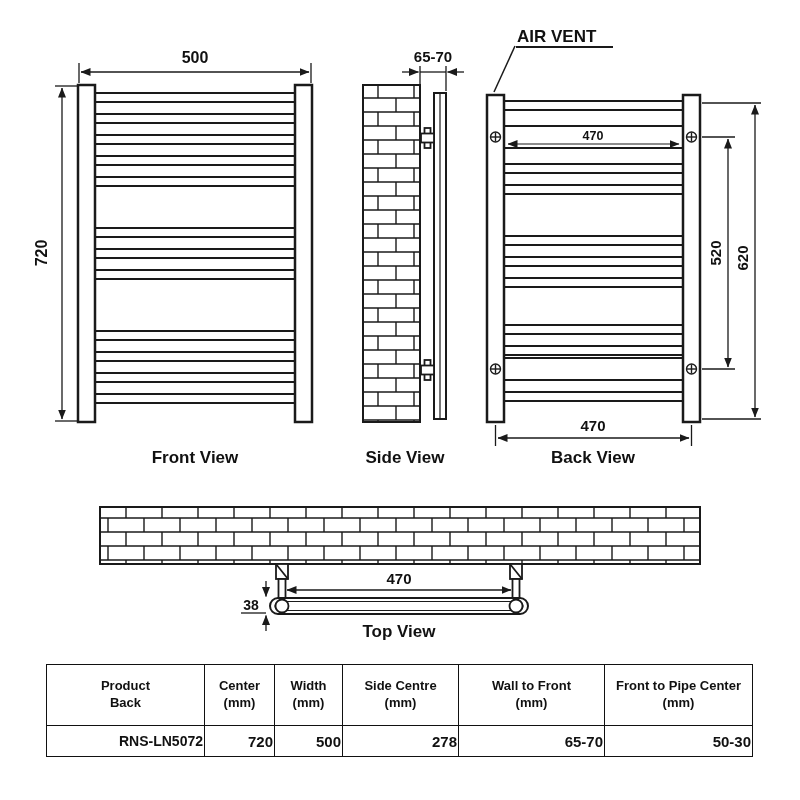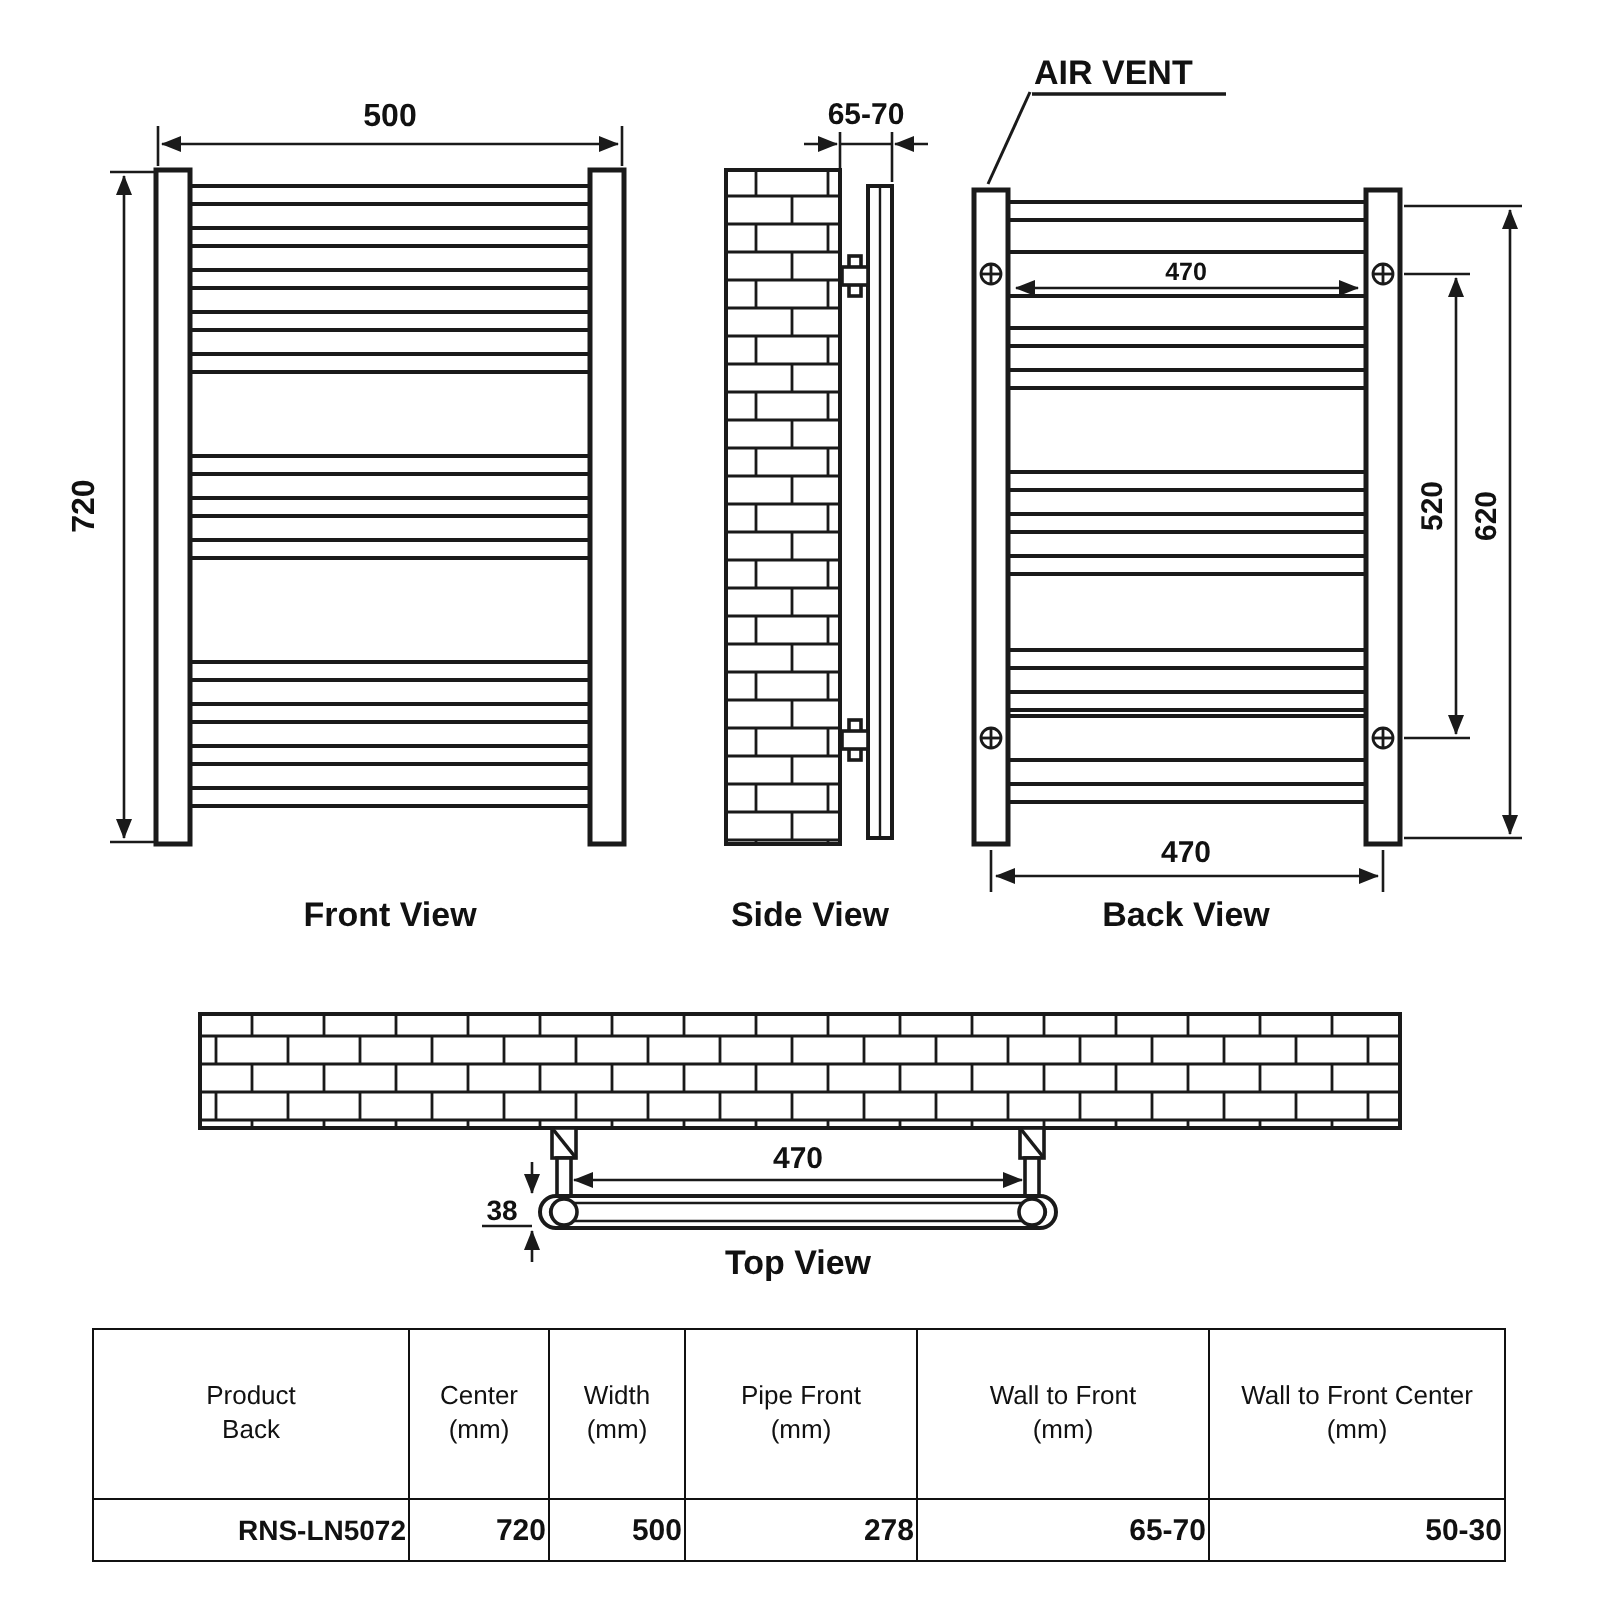--- a/index.html
+++ b/index.html
@@ -20,21 +20,21 @@
 
   .spec-table {
     position:absolute; left:46px; top:664px;
     border-collapse:collapse; table-layout:fixed; background:#fff;
   }
   .spec-table th, .spec-table td {
     border:1.6px solid #111; text-align:center; vertical-align:middle;
     font-family:"Liberation Sans", sans-serif; color:#111;
     overflow:hidden;
   }
-  .spec-table th { font-size:13px; font-weight:normal; line-height:1.3; height:44px; padding:20px 3px; }
+  .spec-table th { font-size:13px; font-weight:bold; line-height:1.3; height:44px; padding:8px 3px; }
   .spec-table td { font-size:15px; font-weight:bold; height:28px;text-align:right; }
   .spec-table td.product-code { font-size:14px; }
 </style>
 </head>
 <body>
 
 <div id="canvas">
 
 <svg width="800" height="655" viewBox="0 0 800 655">
   <defs>
@@ -226,29 +226,29 @@
       </th>
       <th>
         <span>Center</span><br>
         <span>(mm)</span>
       </th>
       <th>
         <span>Width</span><br>
         <span>(mm)</span>
       </th>
       <th>
-        <span>Pipe Front</span><br>
+        <span>Side Centre</span><br>
         <span>(mm)</span>
       </th>
       <th>
         <span>Wall to Front</span><br>
         <span>(mm)</span>
       </th>
       <th>
-        <span>Wall to Front Center</span><br>
+        <span>Front to Pipe Center</span><br>
         <span>(mm)</span>
       </th>
     </tr>
   </thead>
   <tbody>
     <tr>
       <td class="product-code">RNS-LN5072</td>
       <td>720</td>
       <td>500</td>
       <td>278</td>

